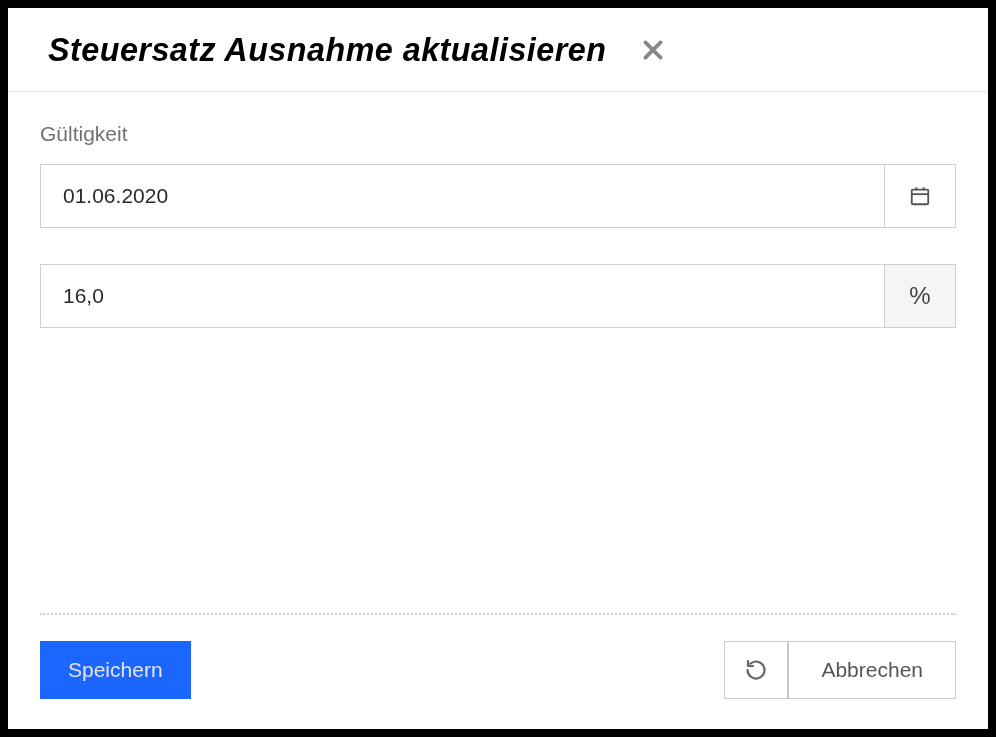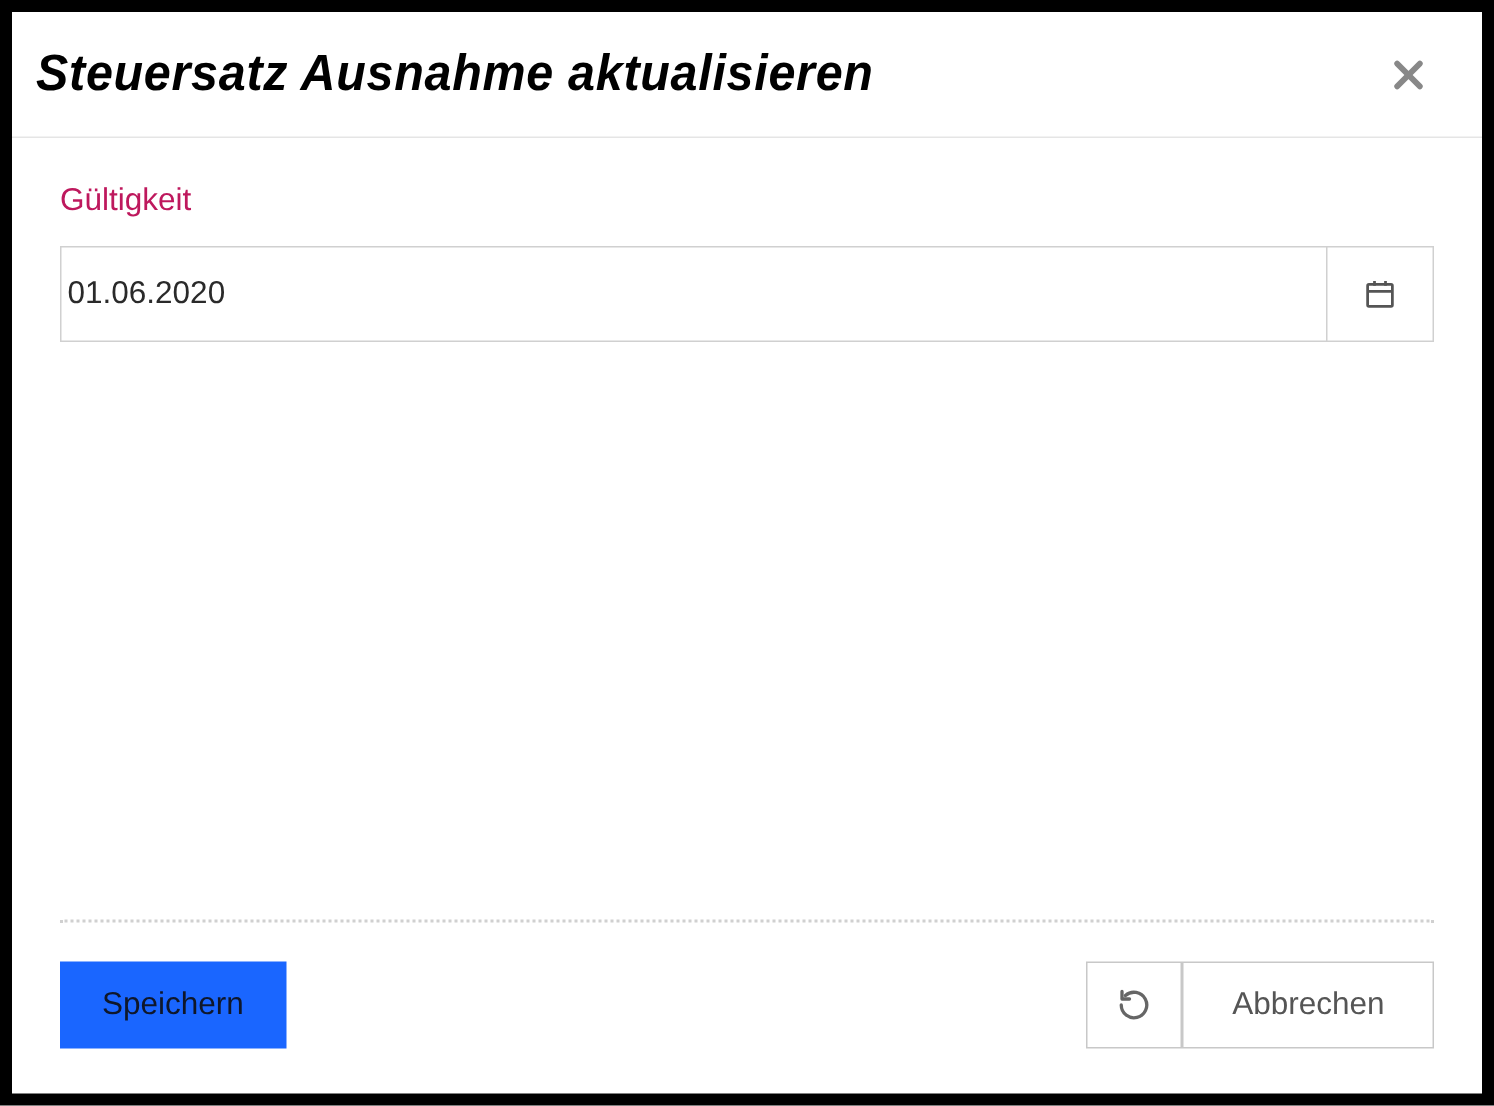--- a/index.html
+++ b/index.html
@@ -8,22 +8,22 @@
       background: #fff;
       width: 996px;
       height: 737px;
       border: 8px solid #000;
       display: flex;
       flex-direction: column;
     }
     .modal-header {
       display: flex;
       align-items: center;
-      justify-content: space-between;
-      padding: 22px 32px 22px 16px;
+      justify-content: flex-start;
+      padding: 22px 32px 22px 40px;
       border-bottom: 1px solid #e5e5e5;
     }
     .modal-title {
       font-size: 34px;
       font-weight: 700;
       font-style: italic;
       letter-spacing: 0.5px;
       color: #000;
       font-family: "Arial Black", "Arial Narrow", Arial, sans-serif;
       transform: scaleX(0.95);
@@ -36,34 +36,34 @@
       line-height: 0;
     }
     .close-btn svg { width: 26px; height: 26px; }
 
     .modal-body {
       padding: 30px 32px 0 32px;
       flex: 1;
     }
     .form-label {
       font-size: 21px;
-      color: #be185d;
+      color: #737373;
       margin-bottom: 18px;
       display: block;
     }
     .input-group {
       display: flex;
       width: 100%;
       margin-bottom: 18px;
     }
     .input-field {
       flex: 1;
       border: 1.5px solid #d0d0d0;
       border-right: none;
-      padding: 0 4px;
+      padding: 0 22px;
       height: 64px;
       font-size: 21px;
       color: #2a2a2a;
       outline: none;
       background: #fff;
     }
     .input-addon {
       width: 72px;
       border: 1.5px solid #d0d0d0;
       background: #f5f5f5;
@@ -92,21 +92,21 @@
       padding: 0 28px;
       font-size: 21px;
       border: none;
       cursor: pointer;
       display: inline-flex;
       align-items: center;
       justify-content: center;
     }
     .btn-primary {
       background: #1a66ff;
-      color: #0f172a;
+      color: #e5e5e5;
       font-weight: 500;
     }
     .footer-right { display: flex; }
     .btn-icon {
       width: 64px;
       padding: 0;
       background: #fff;
       border: 1.5px solid #c8c8c8;
       color: #666;
     }
@@ -143,20 +143,26 @@
         <line x1="8" y1="2.5" x2="8" y2="6"></line>
         <line x1="16" y1="2.5" x2="16" y2="6"></line>
       </svg>
     </div>
   </div>
 
 
   <div class="section-gap"></div>
 
 
+  <div class="input-group">
+    <input type="text" class="input-field" value="16,0" style="">
+    <div class="input-addon">
+      <span class="addon-text">%</span>
+    </div>
+  </div>
 </div>
 
 <div class="modal-footer">
   <button class="btn btn-primary">Speichern</button>
   <div class="footer-right">
     <button class="btn btn-icon">
       <svg viewBox="0 0 24 24" fill="none" stroke="currentColor" stroke-width="2.2" stroke-linecap="round" stroke-linejoin="round">
         <path d="M3.5 12a8.5 8.5 0 1 0 2.8 -6.3"></path>
         <polyline points="4,3 4,8 9,8"></polyline>
       </svg>

